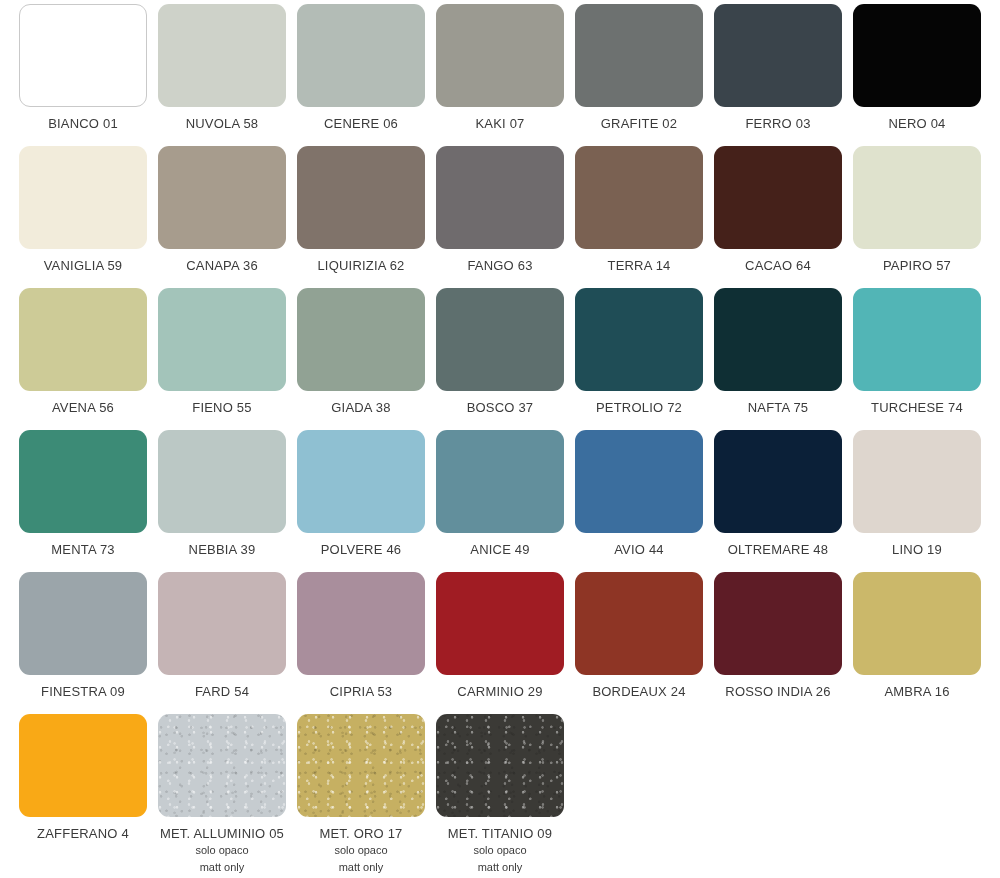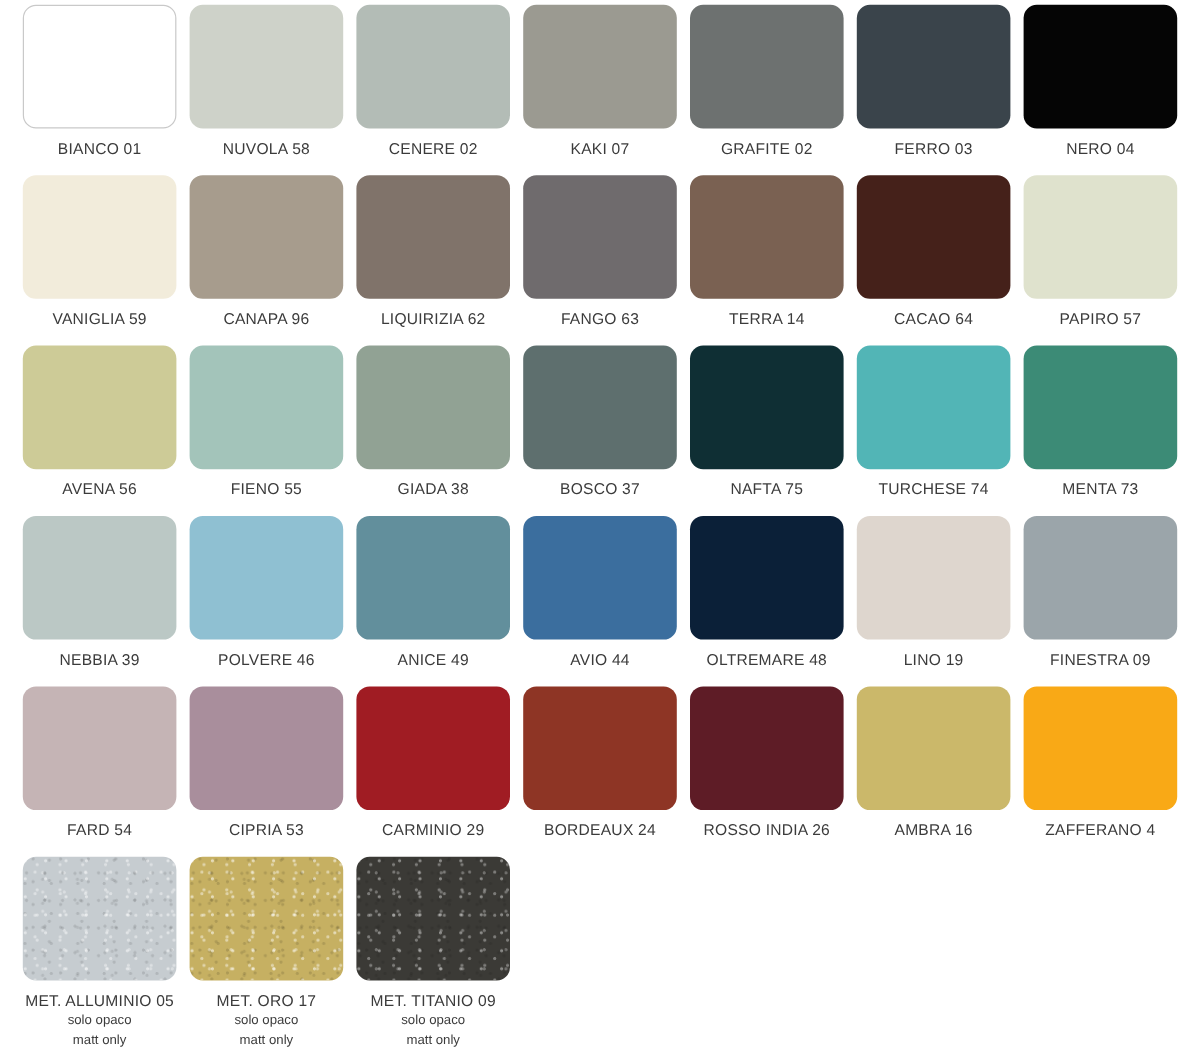--- a/index.html
+++ b/index.html
@@ -93,21 +93,21 @@
     <div class="swatch-cell">
       <div class="chip bordered" style="background: rgb(255, 255, 255);"></div>
       <div class="label">BIANCO 01</div>
     </div>
     <div class="swatch-cell">
       <div class="chip" style="background: rgb(206, 210, 201);"></div>
       <div class="label">NUVOLA 58</div>
     </div>
     <div class="swatch-cell">
       <div class="chip" style="background: rgb(179, 188, 182);"></div>
-      <div class="label">CENERE 02</div>
+      <div class="label">CENERE 06</div>
     </div>
     <div class="swatch-cell">
       <div class="chip" style="background: rgb(155, 154, 145);"></div>
       <div class="label">KAKI 07</div>
     </div>
     <div class="swatch-cell">
       <div class="chip" style="background: rgb(109, 113, 112);"></div>
       <div class="label">GRAFITE 02</div>
     </div>
     <div class="swatch-cell">
@@ -117,21 +117,21 @@
     <div class="swatch-cell">
       <div class="chip" style="background: rgb(5, 5, 5);"></div>
       <div class="label">NERO 04</div>
     </div>
     <div class="swatch-cell">
       <div class="chip" style="background: rgb(242, 236, 219);"></div>
       <div class="label">VANIGLIA 59</div>
     </div>
     <div class="swatch-cell">
       <div class="chip" style="background: rgb(167, 156, 141);"></div>
-      <div class="label">CANAPA 96</div>
+      <div class="label">CANAPA 36</div>
     </div>
     <div class="swatch-cell">
       <div class="chip" style="background: rgb(128, 115, 106);"></div>
       <div class="label">LIQUIRIZIA 62</div>
     </div>
     <div class="swatch-cell">
       <div class="chip" style="background: rgb(111, 107, 109);"></div>
       <div class="label">FANGO 63</div>
     </div>
     <div class="swatch-cell">
@@ -154,20 +154,24 @@
       <div class="chip" style="background: rgb(163, 196, 186);"></div>
       <div class="label">FIENO 55</div>
     </div>
     <div class="swatch-cell">
       <div class="chip" style="background: rgb(145, 162, 148);"></div>
       <div class="label">GIADA 38</div>
     </div>
     <div class="swatch-cell">
       <div class="chip" style="background: rgb(94, 111, 110);"></div>
       <div class="label">BOSCO 37</div>
+    </div>
+    <div class="swatch-cell">
+      <div class="chip" style="background: rgb(31, 77, 86);"></div>
+      <div class="label">PETROLIO 72</div>
     </div>
     <div class="swatch-cell">
       <div class="chip" style="background: rgb(15, 47, 52);"></div>
       <div class="label">NAFTA 75</div>
     </div>
     <div class="swatch-cell">
       <div class="chip" style="background: rgb(82, 181, 182);"></div>
       <div class="label">TURCHESE 74</div>
     </div>
     <div class="swatch-cell">

